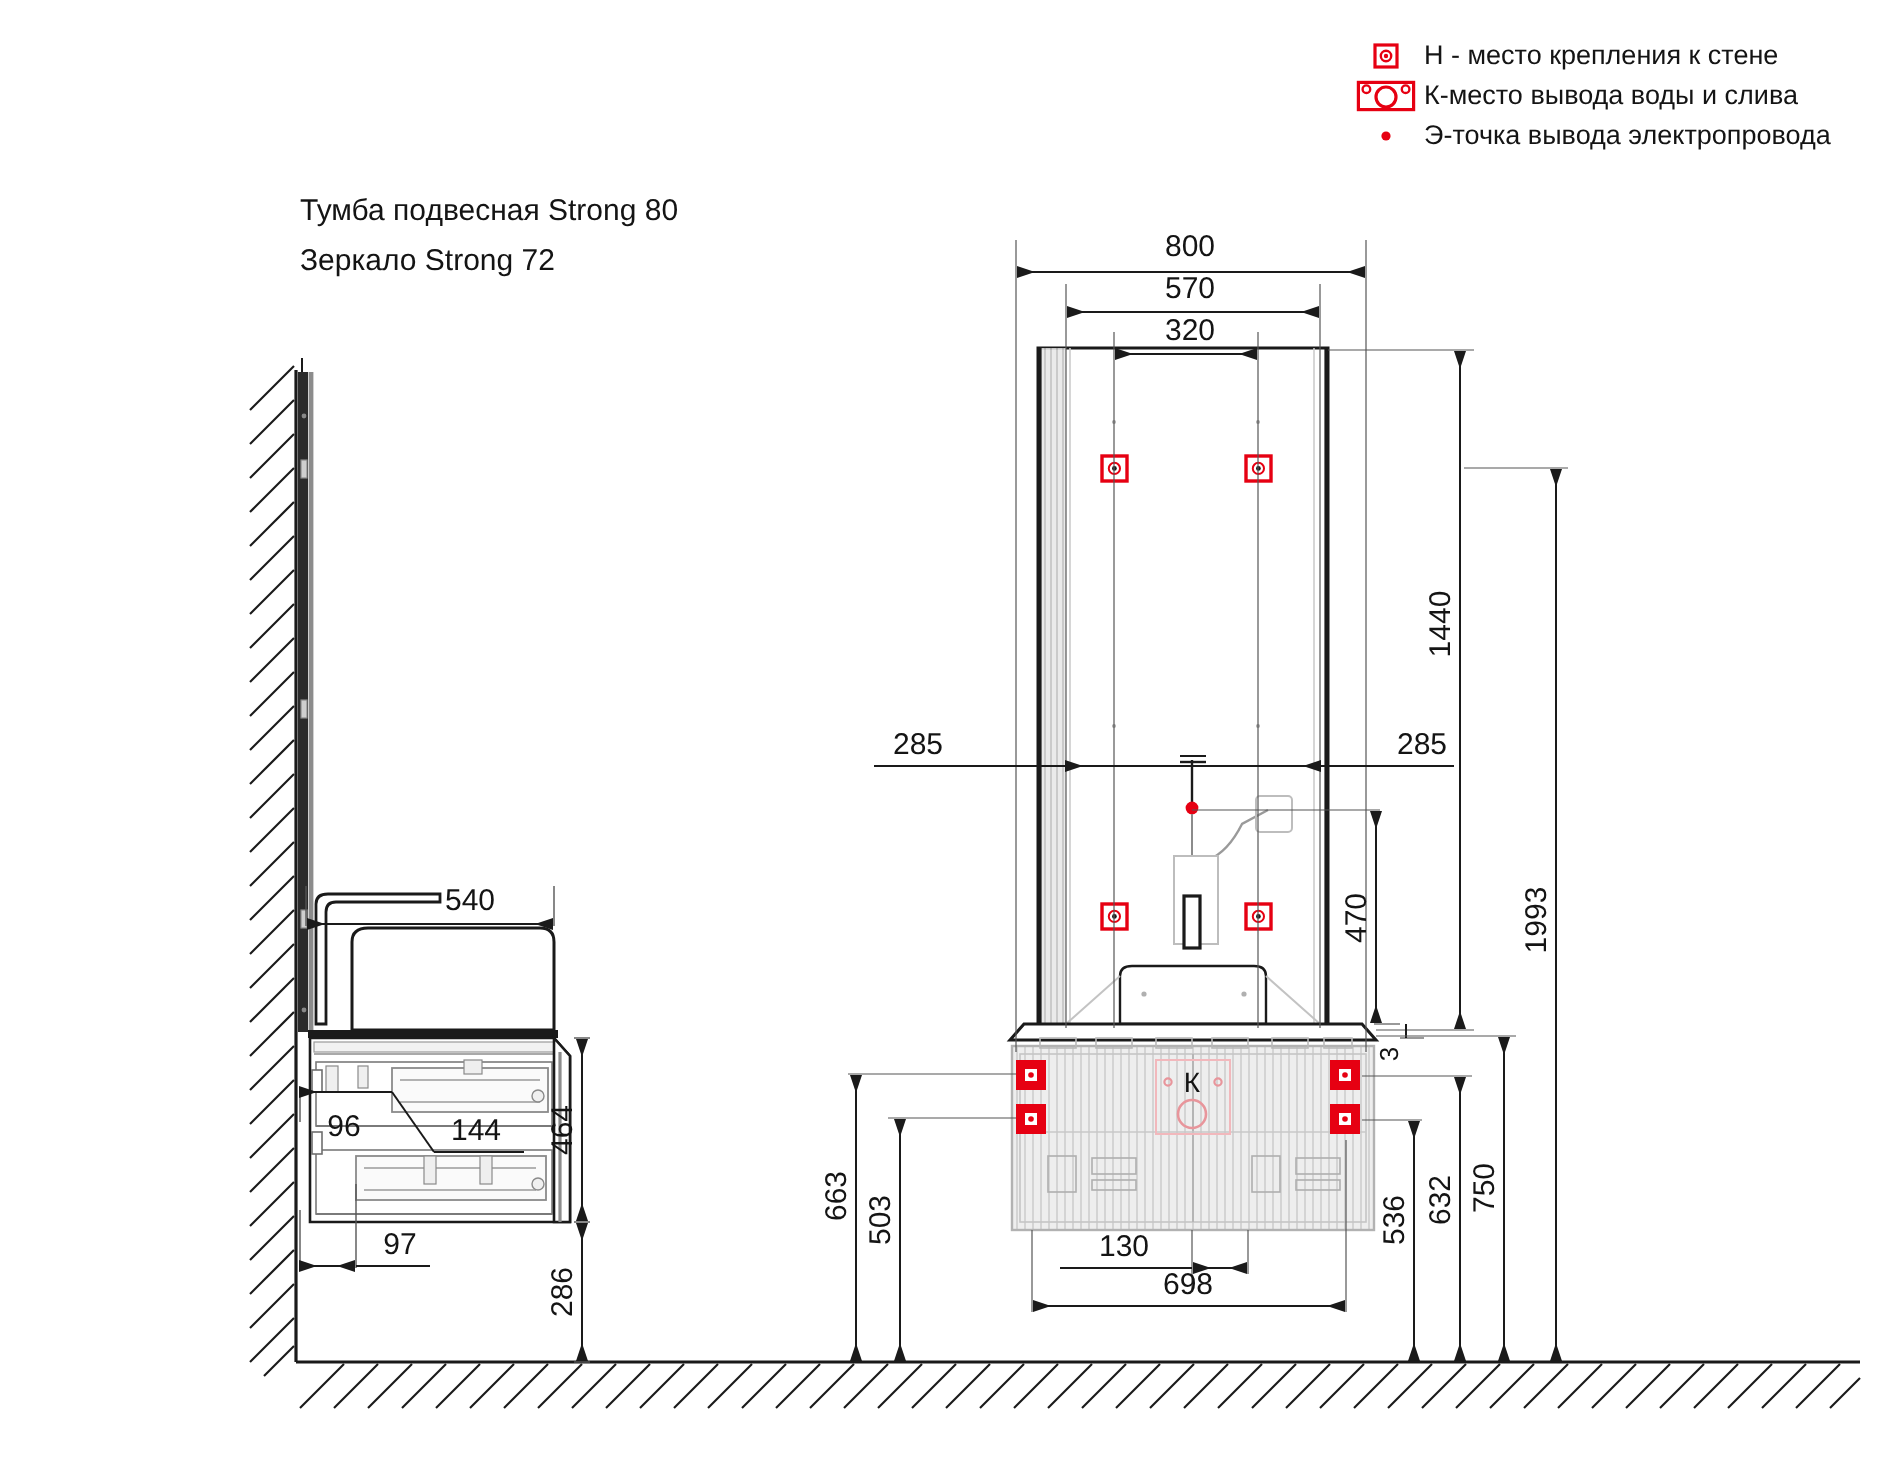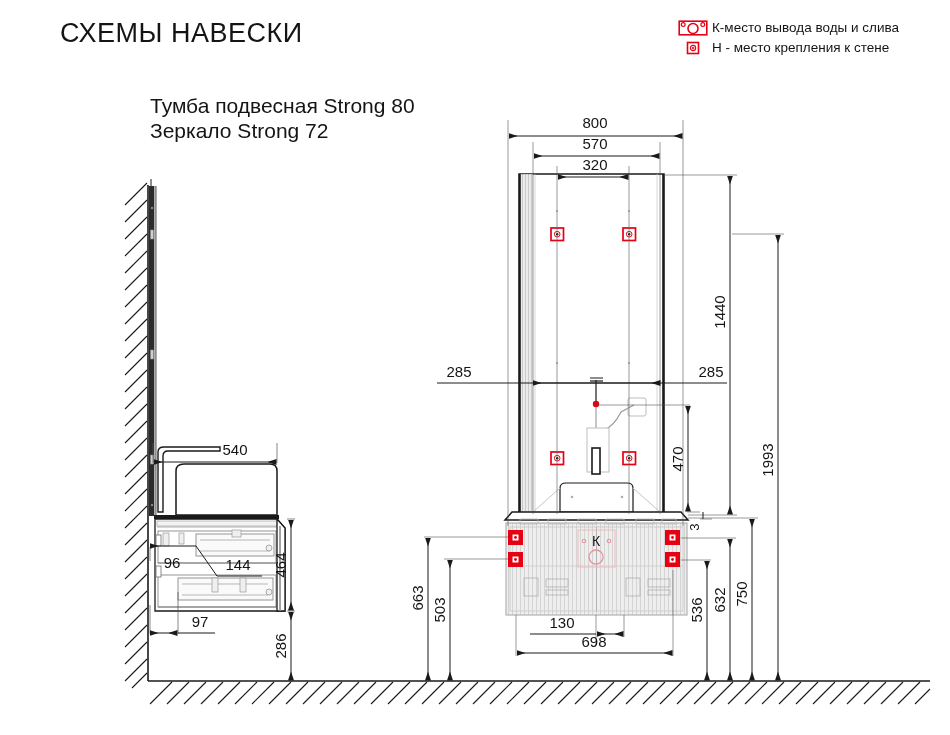--- a/index.html
+++ b/index.html
@@ -27,21 +27,21 @@
     font-size: 27px;
     font-weight: 400;
     letter-spacing: 0.5px;
     color: #141414;
     white-space: nowrap;
   }
   .subtitle-block {
     position: absolute;
     left: 150px;
     top: 93px;
-    font-size: 21px;
+    font-size: 15px;
     line-height: 25px;
     color: #141414;
     white-space: nowrap;
   }
   .legend {
     position: absolute;
     left: 676px;
     top: 18px;
     font-size: 13.5px;
     line-height: 20px;
@@ -71,48 +71,55 @@
   text {
     font-family: "Liberation Sans", sans-serif;
     fill: #141414;
   }
 </style>
 </head>
 <body>
 
 <div id="root">
 
-  <div class="page-title">СХЕМЫ НАВЕСКИ</div>
 
   <div class="subtitle-block">
     <div>Тумба подвесная Strong 80</div>
     <div>Зеркало Strong 72</div>
   </div>
 
   <div class="legend">
+    <div class="legend-row">
+      <span class="legend-icon-cell">
+        <svg width="14" height="14" viewBox="0 0 14 14">
+          <rect x="1.5" y="1.5" width="11" height="11" fill="none" stroke="#e60012" stroke-width="1.6"></rect>
+          <circle cx="7" cy="7" r="2.6" fill="none" stroke="#e60012" stroke-width="1.2"></circle>
+          <circle cx="7" cy="7" r="1.1" fill="#e60012"></circle>
+        </svg>
+      </span>
+      <span class="legend-label">Н - место крепления к стене</span>
+    </div>
     <div class="legend-row">
       <span class="legend-icon-cell">
         <svg width="30" height="16" viewBox="0 0 30 16">
           <rect x="1.2" y="1.2" width="27.6" height="13.6" fill="none" stroke="#e60012" stroke-width="1.6"></rect>
           <circle cx="15" cy="8.5" r="5" fill="none" stroke="#e60012" stroke-width="1.6"></circle>
           <circle cx="5.2" cy="4.6" r="1.9" fill="none" stroke="#e60012" stroke-width="1.2"></circle>
           <circle cx="24.8" cy="4.6" r="1.9" fill="none" stroke="#e60012" stroke-width="1.2"></circle>
         </svg>
       </span>
       <span class="legend-label">К-место вывода воды и слива</span>
     </div>
     <div class="legend-row">
       <span class="legend-icon-cell">
-        <svg width="14" height="14" viewBox="0 0 14 14">
-          <rect x="1.5" y="1.5" width="11" height="11" fill="none" stroke="#e60012" stroke-width="1.6"></rect>
-          <circle cx="7" cy="7" r="2.6" fill="none" stroke="#e60012" stroke-width="1.2"></circle>
-          <circle cx="7" cy="7" r="1.1" fill="#e60012"></circle>
+        <svg width="10" height="10" viewBox="0 0 10 10">
+          <circle cx="5" cy="5" r="2.3" fill="#e60012"></circle>
         </svg>
       </span>
-      <span class="legend-label">Н - место крепления к стене</span>
+      <span class="legend-label">Э-точка вывода электропровода</span>
     </div>
   </div>
 
   <svg class="drawing" width="950" height="735" viewBox="0 0 950 735">
     <defs>
       <pattern id="hatch" width="9" height="9" patternUnits="userSpaceOnUse" patternTransform="rotate(0)">
         <path d="M -1,10 L 10,-1" stroke="#1a1a1a" stroke-width="1.1"></path>
         <path d="M -5,5 L 5,-5" stroke="#1a1a1a" stroke-width="1.1"></path>
       </pattern>
       <pattern id="vgrain" width="3" height="3" patternUnits="userSpaceOnUse">

